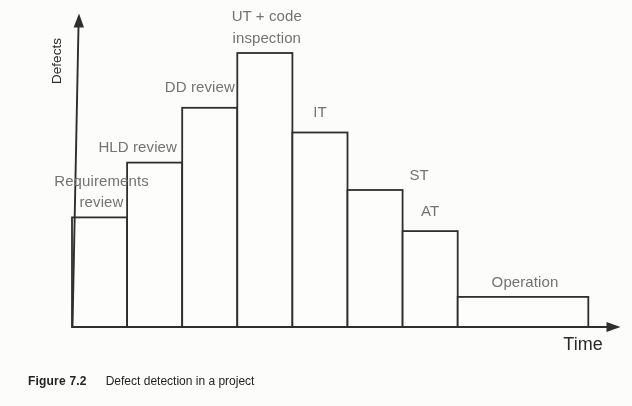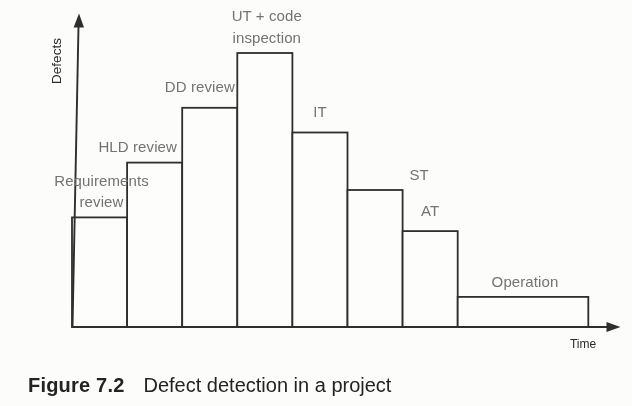--- a/index.html
+++ b/index.html
@@ -53,29 +53,29 @@
     transform: translate(-50%, -50%) rotate(-90deg);
     font-size: 13.5px;
     color: #2a2a2a;
     white-space: nowrap;
   }
   .xlabel {
     position: absolute;
     left: 583px;
     top: 344px;
     transform: translate(-50%, -50%);
-    font-size: 12px;
+    font-size: 18px;
     color: #2a2a2a;
     white-space: nowrap;
   }
   .caption {
     position: absolute;
     left: 28px;
     top: 374px;
-    font-size: 20px;
+    font-size: 12px;
     color: #232323;
     white-space: nowrap;
   }
   .caption .capnum {
     font-weight: 700;
     margin-right: 19px;
     letter-spacing: 0.2px;
   }
 </style>
 </head>

